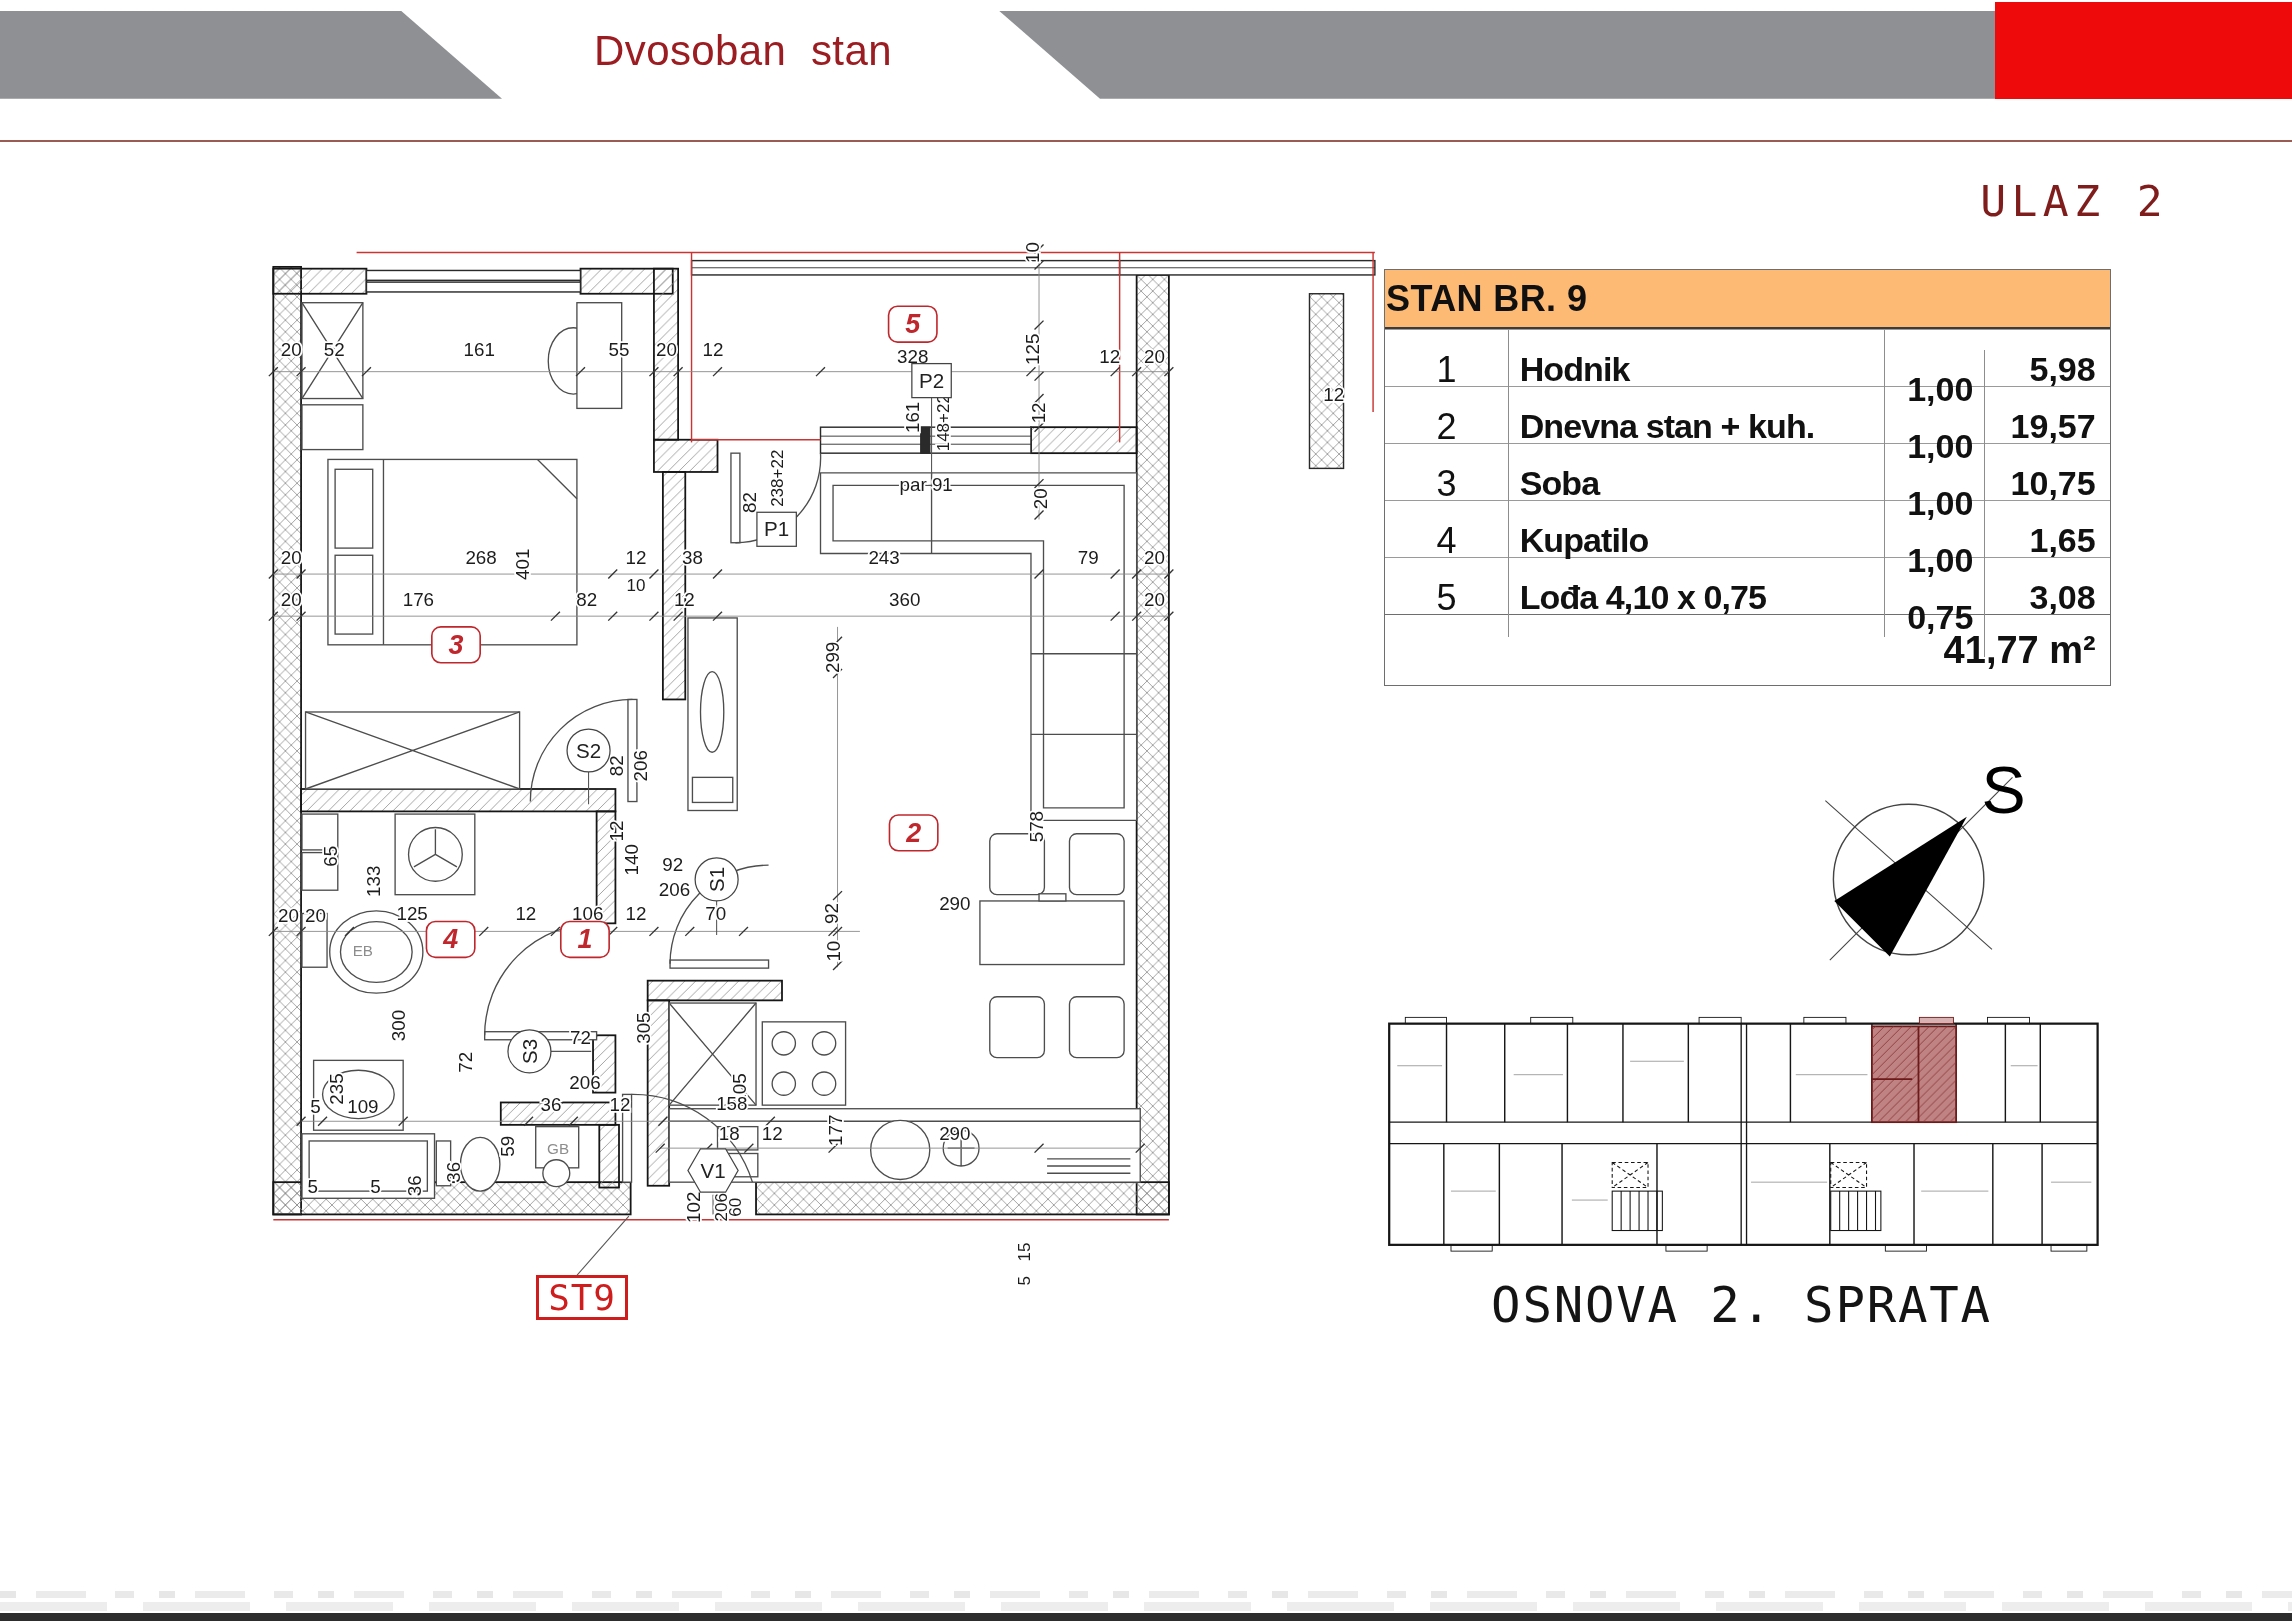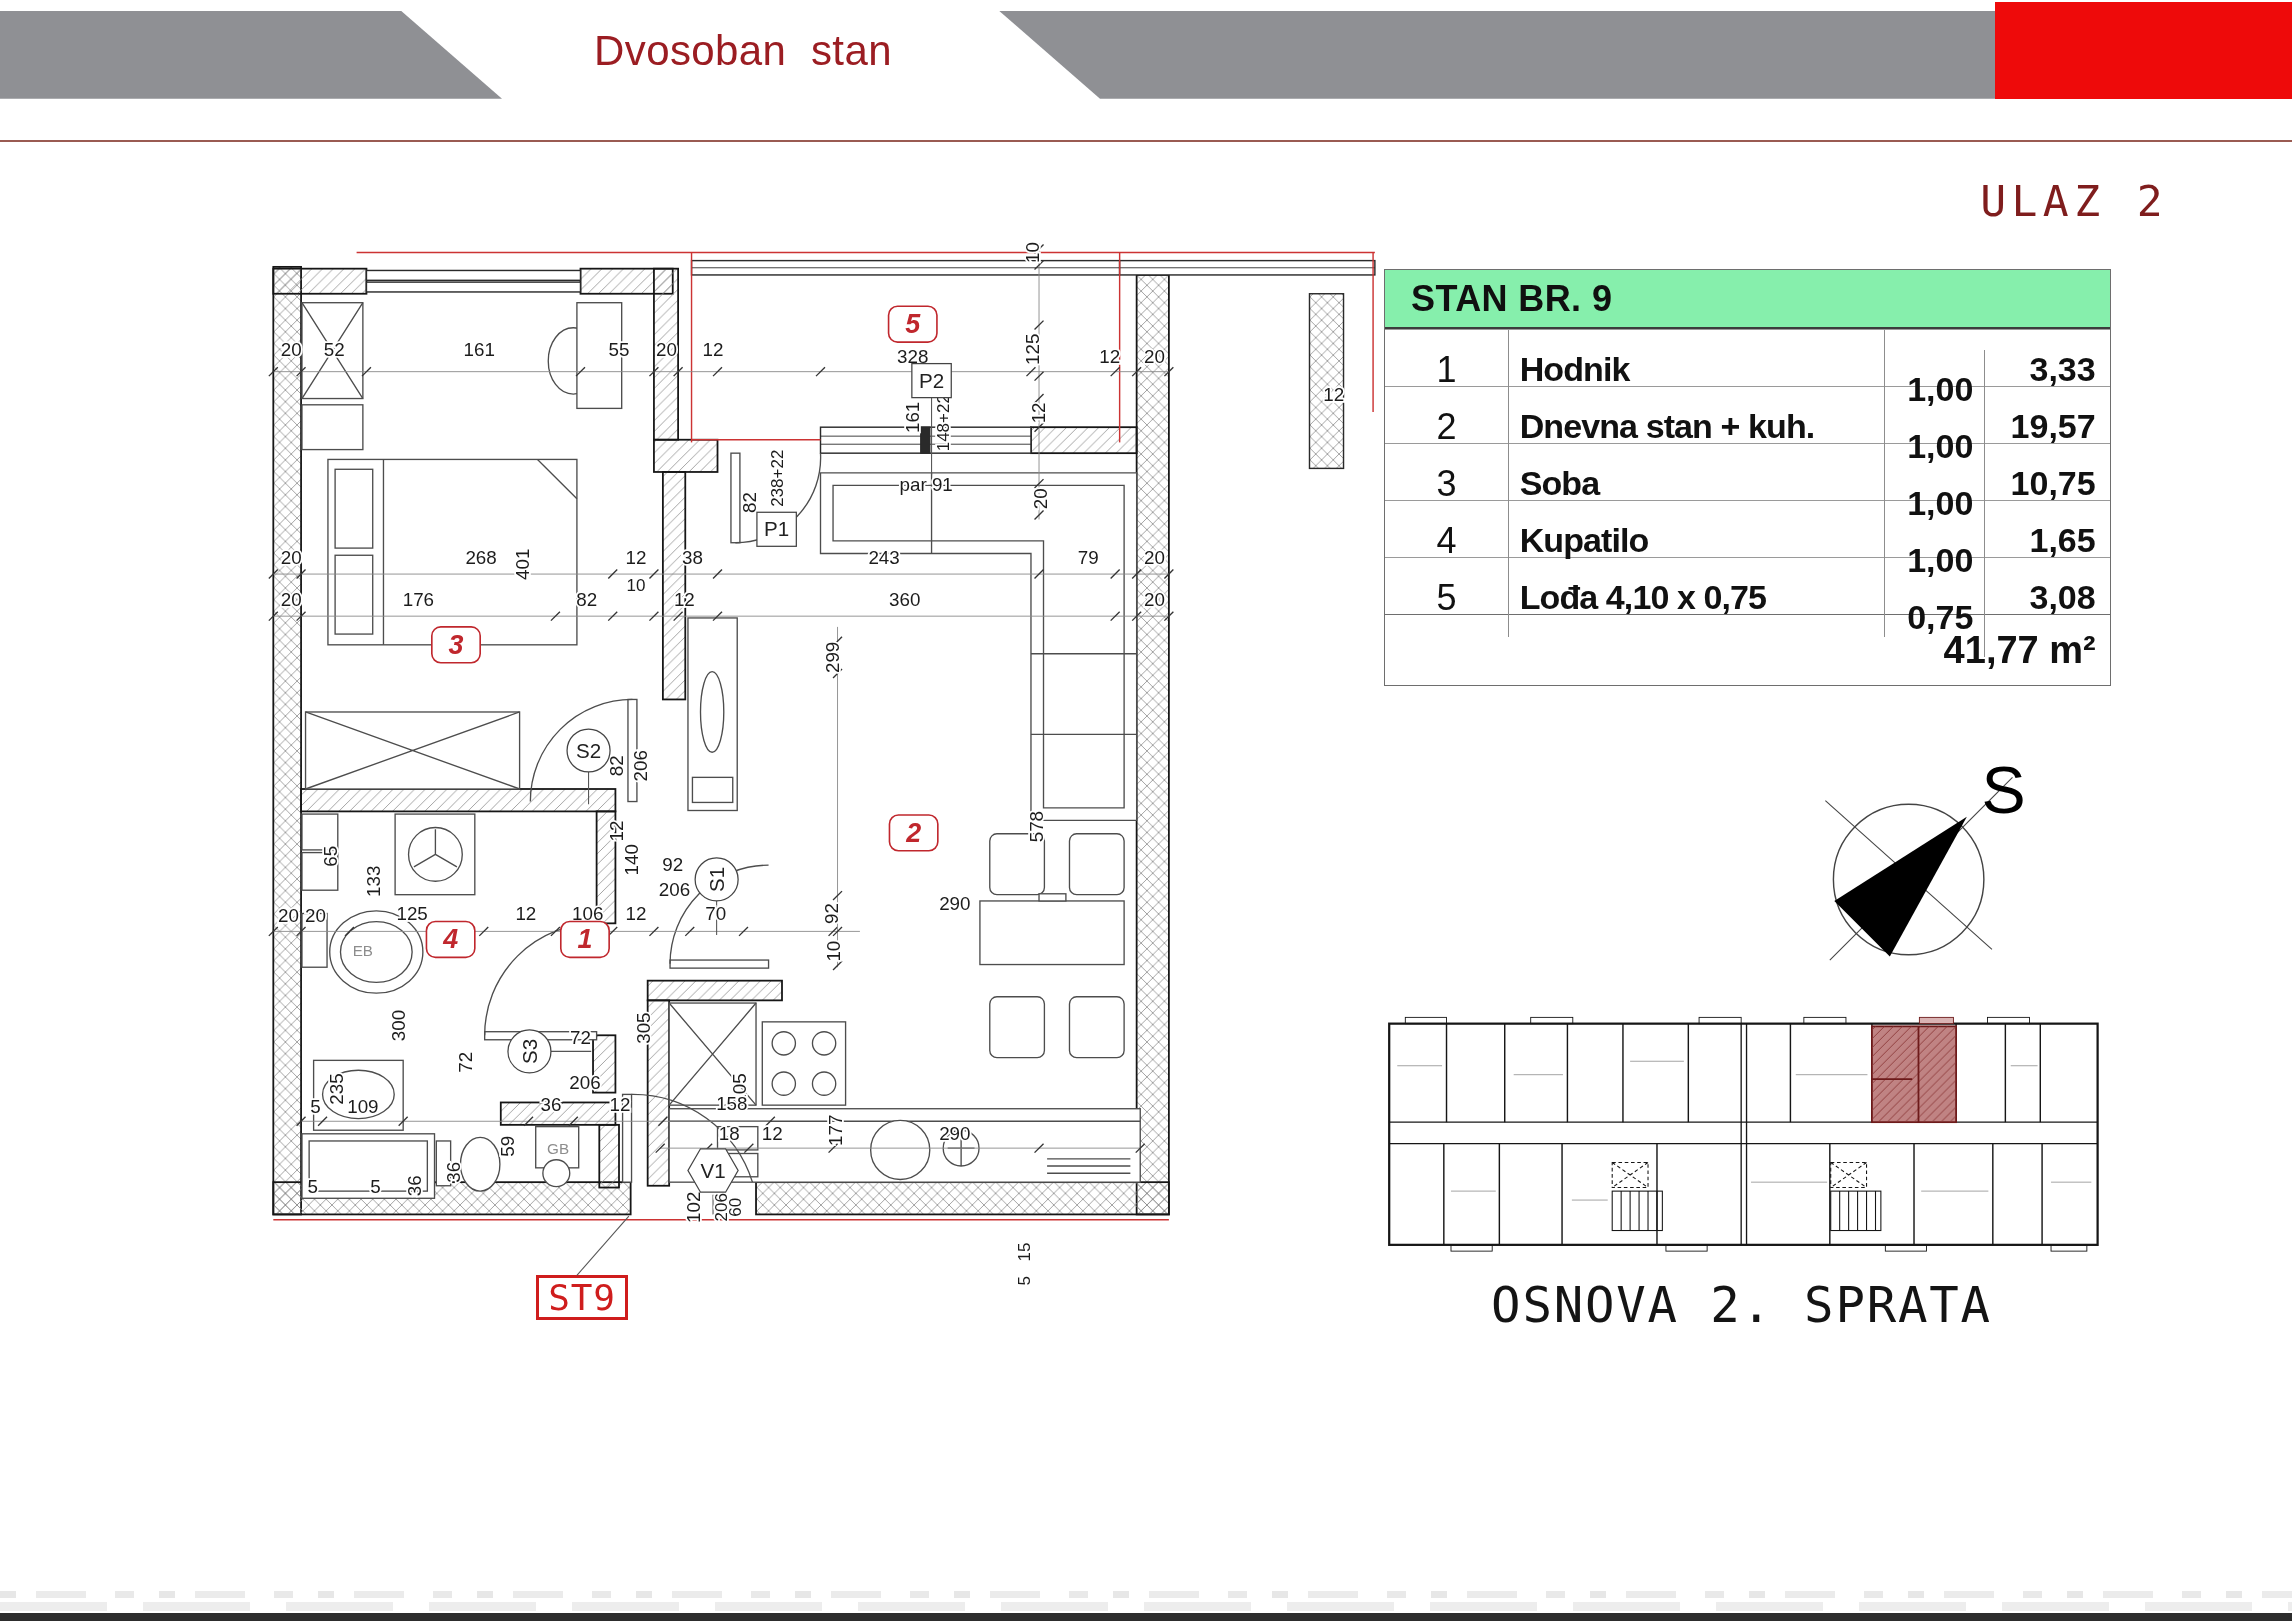--- a/index.html
+++ b/index.html
@@ -12,22 +12,22 @@
   .band-right{left:999px;top:10.7px;width:997px;height:88px;background:#8f9094;
               clip-path:polygon(0 0,100% 0,100% 100%,101px 100%);}
   .band-red{left:1995px;top:1.8px;width:297px;height:97px;background:#ee0a0a;}
   .doc-title{left:537px;top:27px;width:412px;text-align:center;
              font-size:42px;font-weight:normal;color:#9b1d22;word-spacing:12.5px;letter-spacing:0.4px;}
   .rule{left:0;top:140px;width:2293px;height:1.8px;background:#9a5b52;}
   
   .ulaz{left:1881px;top:176px;width:287px;text-align:right;
         font-family:"DejaVu Sans Mono",monospace;font-size:43px;letter-spacing:5.4px;color:#7f1d1d;}
   .tbl{left:1384px;top:269px;width:725px;border:1.8px solid #6e6e6e;background:#fff;}
-  .tbl-head{height:57px;background:#86efac;border-bottom:2.7px solid #3c3c3c;
-            display:flex;align-items:center;padding-left:26px;
+  .tbl-head{height:57px;background:#fdba74;border-bottom:2.7px solid #3c3c3c;
+            display:flex;align-items:center;padding-left:1px;
             font-size:36px;font-weight:bold;color:#101010;letter-spacing:0.4px;}
   .trow{display:grid;grid-template-columns:124px 376px 100px 125px;height:56px;
         border-top:1.8px solid #9a9a9a;align-items:center;font-size:34px;font-weight:bold;}
   .trow:first-of-type{border-top:none;}
   .tnum{text-align:center;border-right:1.8px solid #8d8d8d;height:100%;display:flex;align-items:center;justify-content:center;font-weight:normal;font-size:36px;}
   .tname{padding-left:10.7px;letter-spacing:-0.9px;border-right:1.8px solid #8d8d8d;height:100%;display:flex;align-items:center;}
   .tcoef{text-align:right;padding-right:10.7px;border-right:1.8px solid #8d8d8d;height:100%;display:flex;align-items:center;justify-content:flex-end;margin-top:40px;}
   .tarea{text-align:right;padding-right:14.3px;}
   .ttotal{height:70px;border-top:1.8px solid #6e6e6e;display:flex;align-items:center;
           justify-content:flex-end;padding-right:14.3px;font-size:38px;font-weight:bold;}
@@ -55,21 +55,21 @@
 <div class="abs rule"></div>
 
 <div class="abs ulaz">ULAZ 2</div>
 
 <div class="abs tbl">
   <div class="tbl-head">STAN BR. 9</div>
   <div class="trow">
     <div class="tnum">1</div>
     <div class="tname">Hodnik</div>
     <div class="tcoef">1,00</div>
-    <div class="tarea">3,33</div>
+    <div class="tarea">5,98</div>
   </div>
   <div class="trow">
     <div class="tnum">2</div>
     <div class="tname">Dnevna stan + kuh.</div>
     <div class="tcoef">1,00</div>
     <div class="tarea">19,57</div>
   </div>
   <div class="trow">
     <div class="tnum">3</div>
     <div class="tname">Soba</div>

